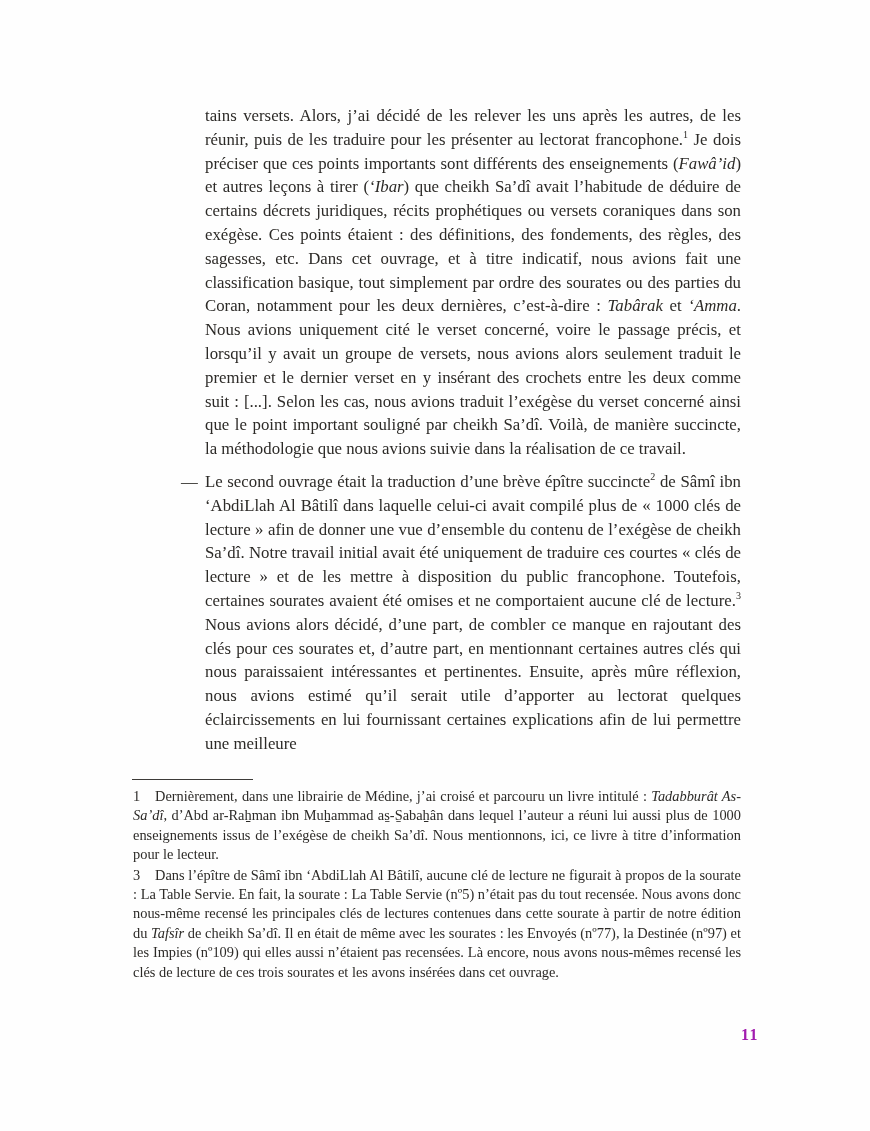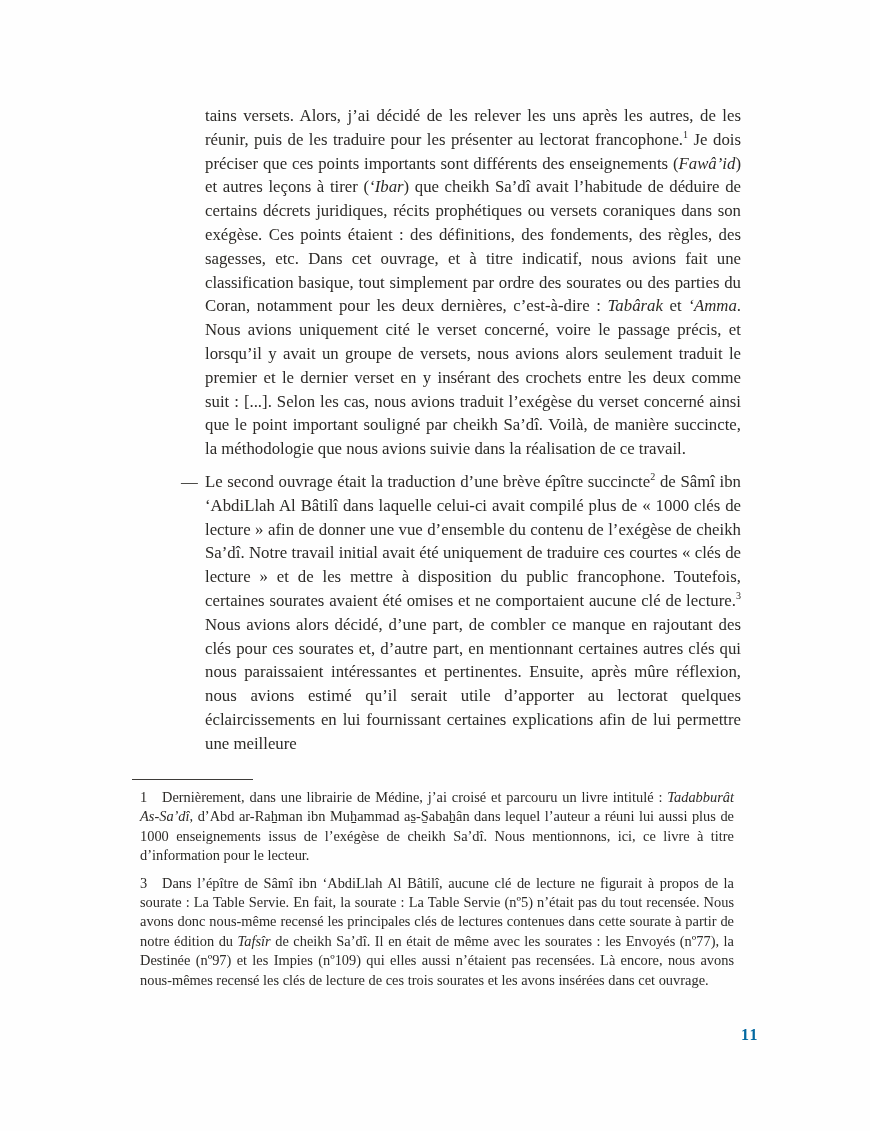--- a/index.html
+++ b/index.html
@@ -54,34 +54,34 @@
     line-height: 19.4px;
     text-align: justify;
   }
   .fn-rule {
     width: 121px;
     height: 0;
     border-top: 1.5px solid #3d3b38;
     margin: 0 0 7px 0;
   }
   .fn {
-    margin: 8px;
+    margin: 1px;
   }
   .fn-num {
     display: inline-block;
     width: 22px;
   }
   .page-number {
     position: absolute;
     left: 741px;
     top: 1026px;
     font-size: 16px;
     font-weight: 700;
     letter-spacing: 1.5px;
-    color: #0369a1;
+    color: #a21caf;
   }
 </style>
 </head>
 <body>
 
 <div class="page">
 
   <div class="body-block">
     <p class="para">tains versets. Alors, j’ai décidé de les relever les uns après les autres, de les réunir, puis de les traduire pour les présenter au lectorat francophone.<sup>1</sup> Je dois préciser que ces points importants sont différents des enseignements (<i>Fawâ’id</i>) et autres leçons à tirer (<i>‘Ibar</i>) que cheikh Sa’dî avait l’habitude de déduire de certains décrets juridiques, récits prophétiques ou versets coraniques dans son exégèse. Ces points étaient : des définitions, des fondements, des règles, des sagesses, etc. Dans cet ouvrage, et à titre indicatif, nous avions fait une classification basique, tout simplement par ordre des sourates ou des parties du Coran, notamment pour les deux dernières, c’est-à-dire : <i>Tabârak</i> et <i>‘Amma</i>. Nous avions uniquement cité le verset concerné, voire le passage précis, et lorsqu’il y avait un groupe de versets, nous avions alors seulement traduit le premier et le dernier verset en y insérant des crochets entre les deux comme suit : [...]. Selon les cas, nous avions traduit l’exégèse du verset concerné ainsi que le point important souligné par cheikh Sa’dî. Voilà, de manière succincte, la méthodologie que nous avions suivie dans la réalisation de ce travail.</p>
     <p class="para para-dash">

